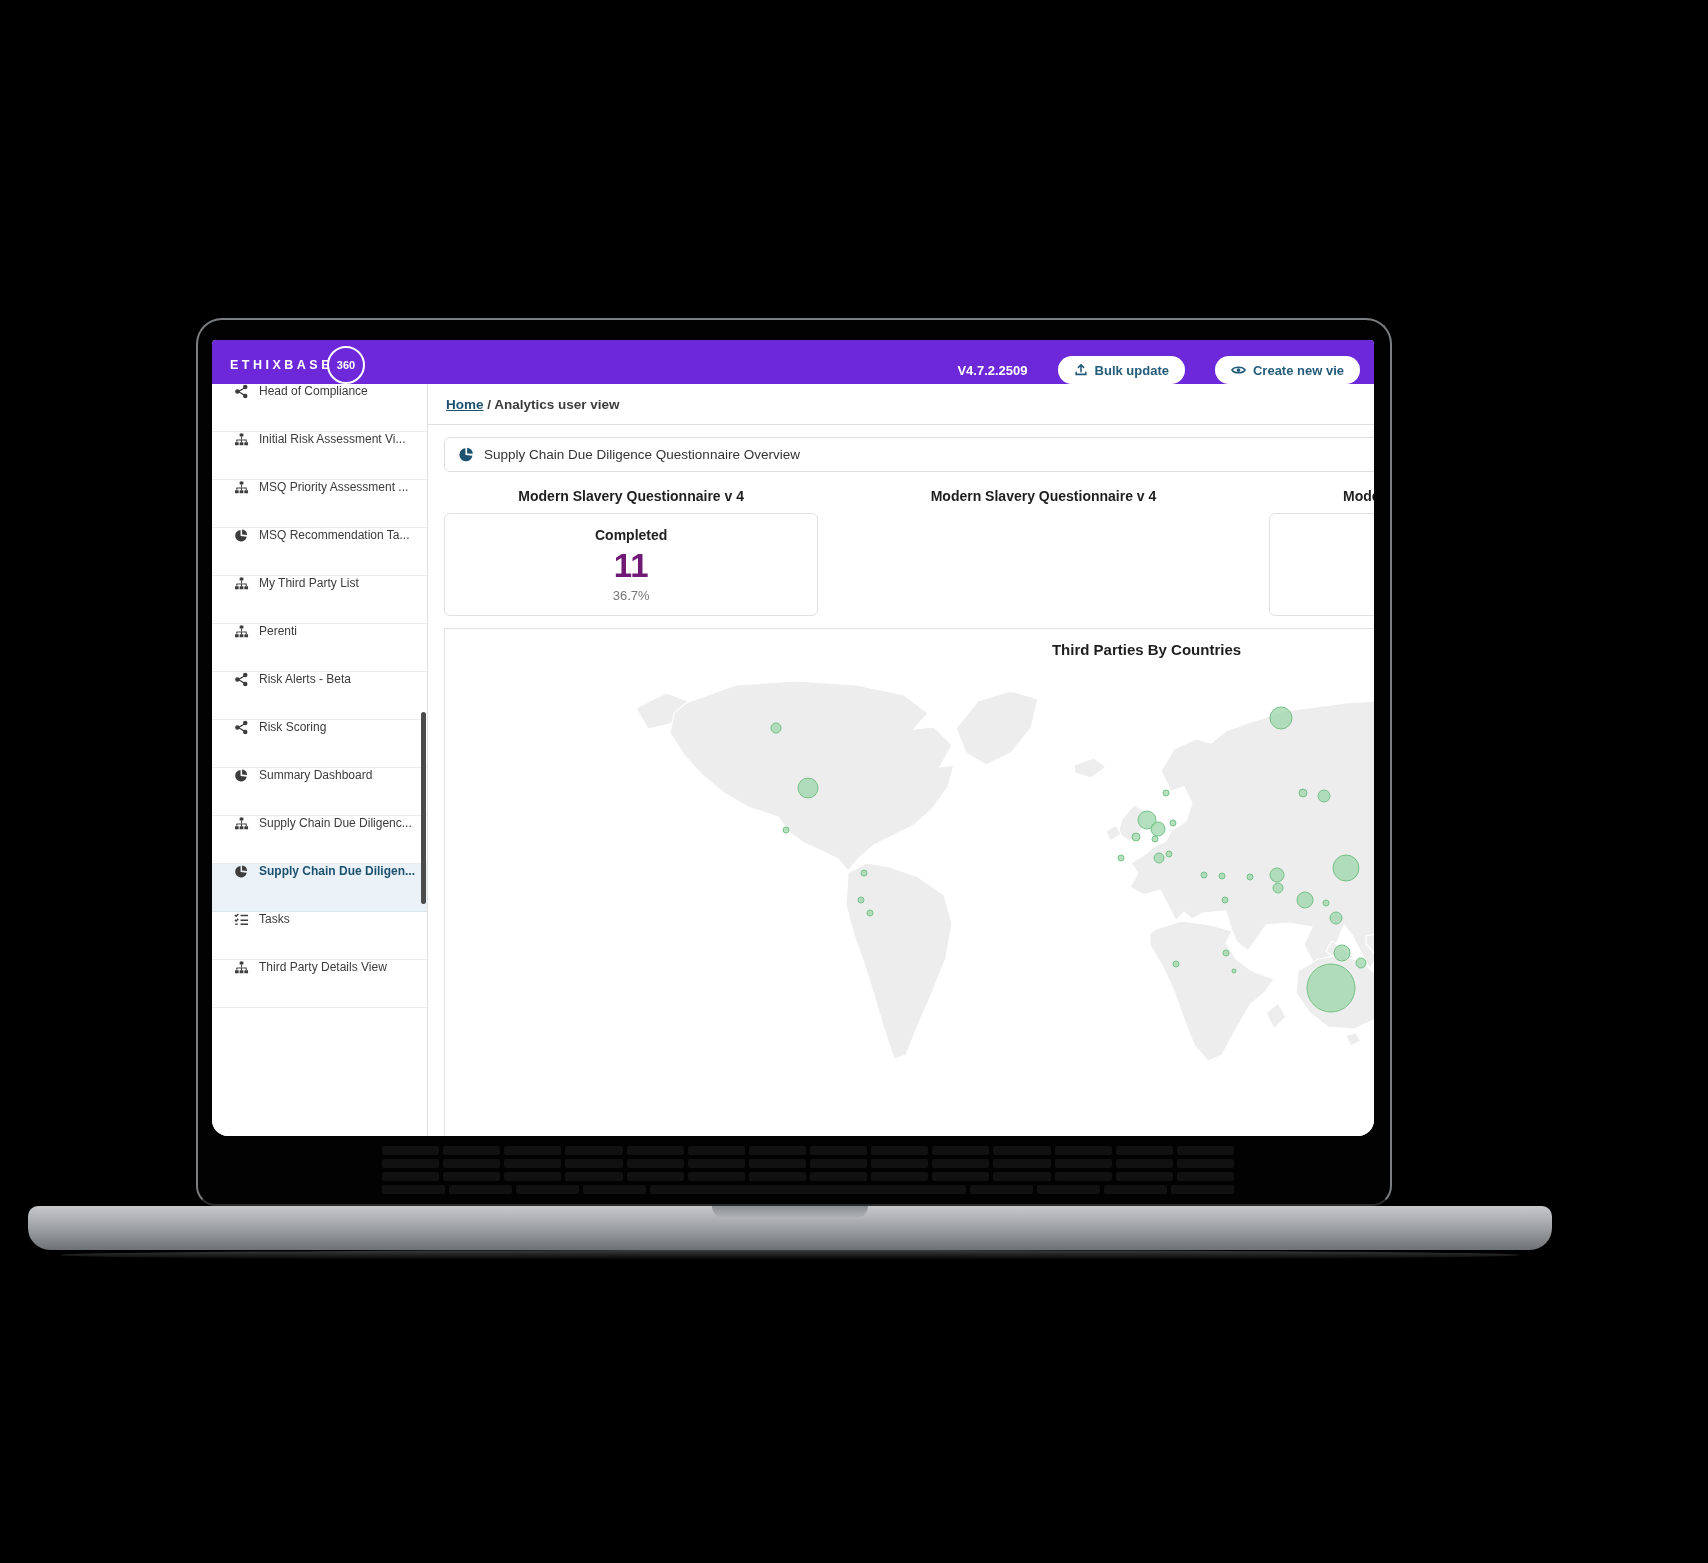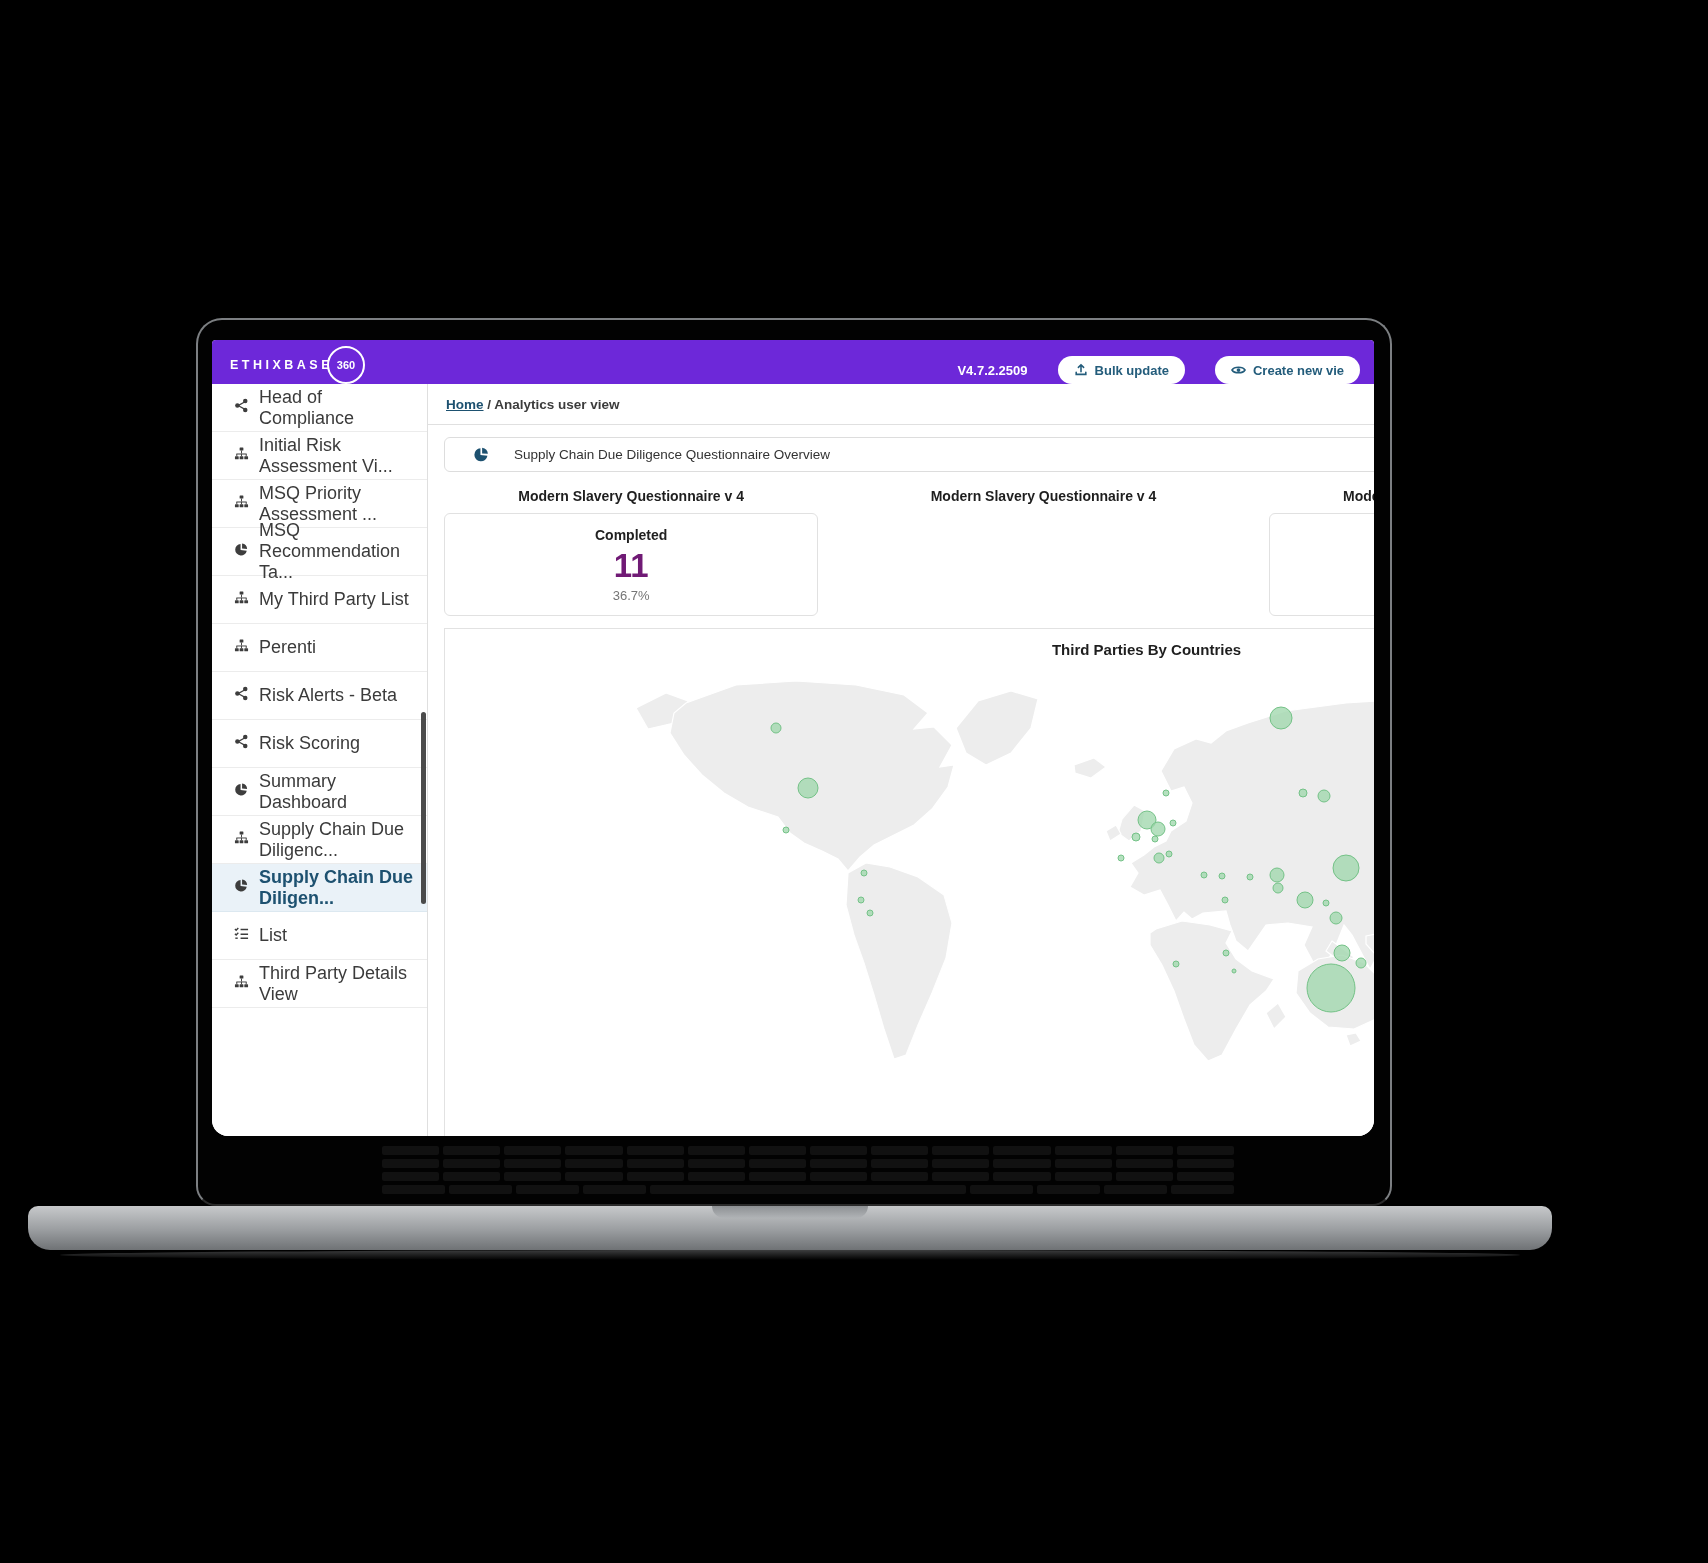--- a/index.html
+++ b/index.html
@@ -31,34 +31,34 @@
              display:flex;align-items:center;justify-content:center;font-size:11px;font-weight:bold;}
   .topbar-right{margin-left:auto;display:flex;align-items:center;gap:30px;}
   .version{font-size:13px;font-weight:bold;}
   .pill{background:#fff;color:#235c7b;border:none;border-radius:16px;height:28px;
         padding:1px 16px;font-size:13px;font-weight:bold;display:flex;align-items:center;gap:7px;
         font-family:"Liberation Sans",sans-serif;white-space:nowrap;flex:none;}
   .pill svg{flex:none;}
   
   .app-body{display:flex;height:752px;}
   .sidebar{width:215px;flex:none;border-right:1px solid #dfdfdf;position:relative;background:#fff;}
-  .side-item{height:47px;display:flex;align-items:center;gap:10px;padding:0 10px 0 22px;
-             border-bottom:1px solid #ececec;font-size:18px;color:#3b3b3b;cursor:pointer;}
+  .side-item{height:47px;display:flex;align-items:flex-start;gap:10px;padding:0 10px 0 22px;
+             border-bottom:1px solid #ececec;font-size:12px;color:#3b3b3b;cursor:pointer;}
   .side-item svg{flex:none;}
   .side-item.selected{background:#eaf2f8;color:#1d5170;font-weight:bold;border-bottom-color:#dce8f0;}
   .side-item.settings{border-top:6px solid transparent;border-bottom:none;margin-top:8px;}
   .side-item .chev{margin-left:auto;margin-right:8px;color:#555;}
   .side-scrollbar{position:absolute;right:1px;top:328px;width:5px;height:192px;background:#4b4b4b;
                   border-radius:3px;}
   .main{width:1245px;flex:none;}
   .crumbs{padding:13px 0 12px 18px;border-bottom:1px solid #e0e0e0;font-size:13.5px;color:#3c3c3c;
           font-weight:bold;}
   .crumbs a{color:#1d5170;text-decoration:underline;cursor:pointer;}
   .panel-head{margin:12px 16px 0 16px;border:1px solid #ddd;border-radius:6px;background:#fff;
-              display:flex;align-items:center;gap:24px;padding:8px 28px;font-size:13.5px;color:#333;}
+              display:flex;align-items:center;gap:9px;padding:8px 13px;font-size:13.5px;color:#333;}
   .cards{display:grid;grid-template-columns:repeat(3,1fr);gap:38px;margin:16px 30px 4px 16px;}
   .card-title{text-align:center;font-size:14px;font-weight:bold;color:#1e1e1e;margin-bottom:9px;}
   .card{border:1px solid #e1e1e1;border-radius:6px;text-align:center;padding:13px 8px 12px;background:#fff;}
   .card .status{font-size:14px;font-weight:bold;color:#212121;}
   .card .count{font-size:33px;font-weight:bold;color:#701a75;margin:6px 0 4px;line-height:1.05;}
   .card .pct{font-size:13px;color:#757575;}
   .map-panel{margin-left:16px;width:1213px;border:1px solid #e2e2e2;border-bottom:none;
              margin-top:12px;height:520px;box-sizing:border-box;position:relative;background:#fff;}
   .map-title{width:100%;text-align:center;transform:translateX(96px);font-size:15px;font-weight:bold;
              color:#1e1e1e;margin-top:12px;}
@@ -210,21 +210,21 @@
                   </svg></span>
                 <span>Supply Chain Due Diligen...</span>
               </div>
               <div class="side-item">
                 <span><svg width="15" height="15" viewBox="0 0 16 16" fill="none" stroke="#3d3d3d" stroke-width="1.5">
                     <path d="M1 3.2 l1.3 1.3 L4.6 2.2"></path>
                     <path d="M1 8.2 l1.3 1.3 L4.6 7.2"></path>
                     <path d="M7 3.8 H15 M7 8.8 H15 M7 13 H15"></path>
                     <path d="M1.4 13 h2.6"></path>
                   </svg></span>
-                <span>List</span>
+                <span>Tasks</span>
               </div>
               <div class="side-item">
                 <span><svg width="15" height="15" viewBox="0 0 16 16" fill="#3d3d3d">
                     <rect x="6" y="1.5" width="4" height="3.4" rx="0.6"></rect>
                     <rect x="1" y="10.8" width="4" height="3.4" rx="0.6"></rect>
                     <rect x="6" y="10.8" width="4" height="3.4" rx="0.6"></rect>
                     <rect x="11" y="10.8" width="4" height="3.4" rx="0.6"></rect>
                     <path d="M7.5 4.9 h1 v3 h-1Z"></path>
                     <path d="M2.5 8 h11 v1 h-11Z"></path>
                     <path d="M2.5 8.5 h1 v2.3 h-1Z M7.5 8.5 h1 v2.3 h-1Z M12.5 8.5 h1 v2.3 h-1Z"></path>

